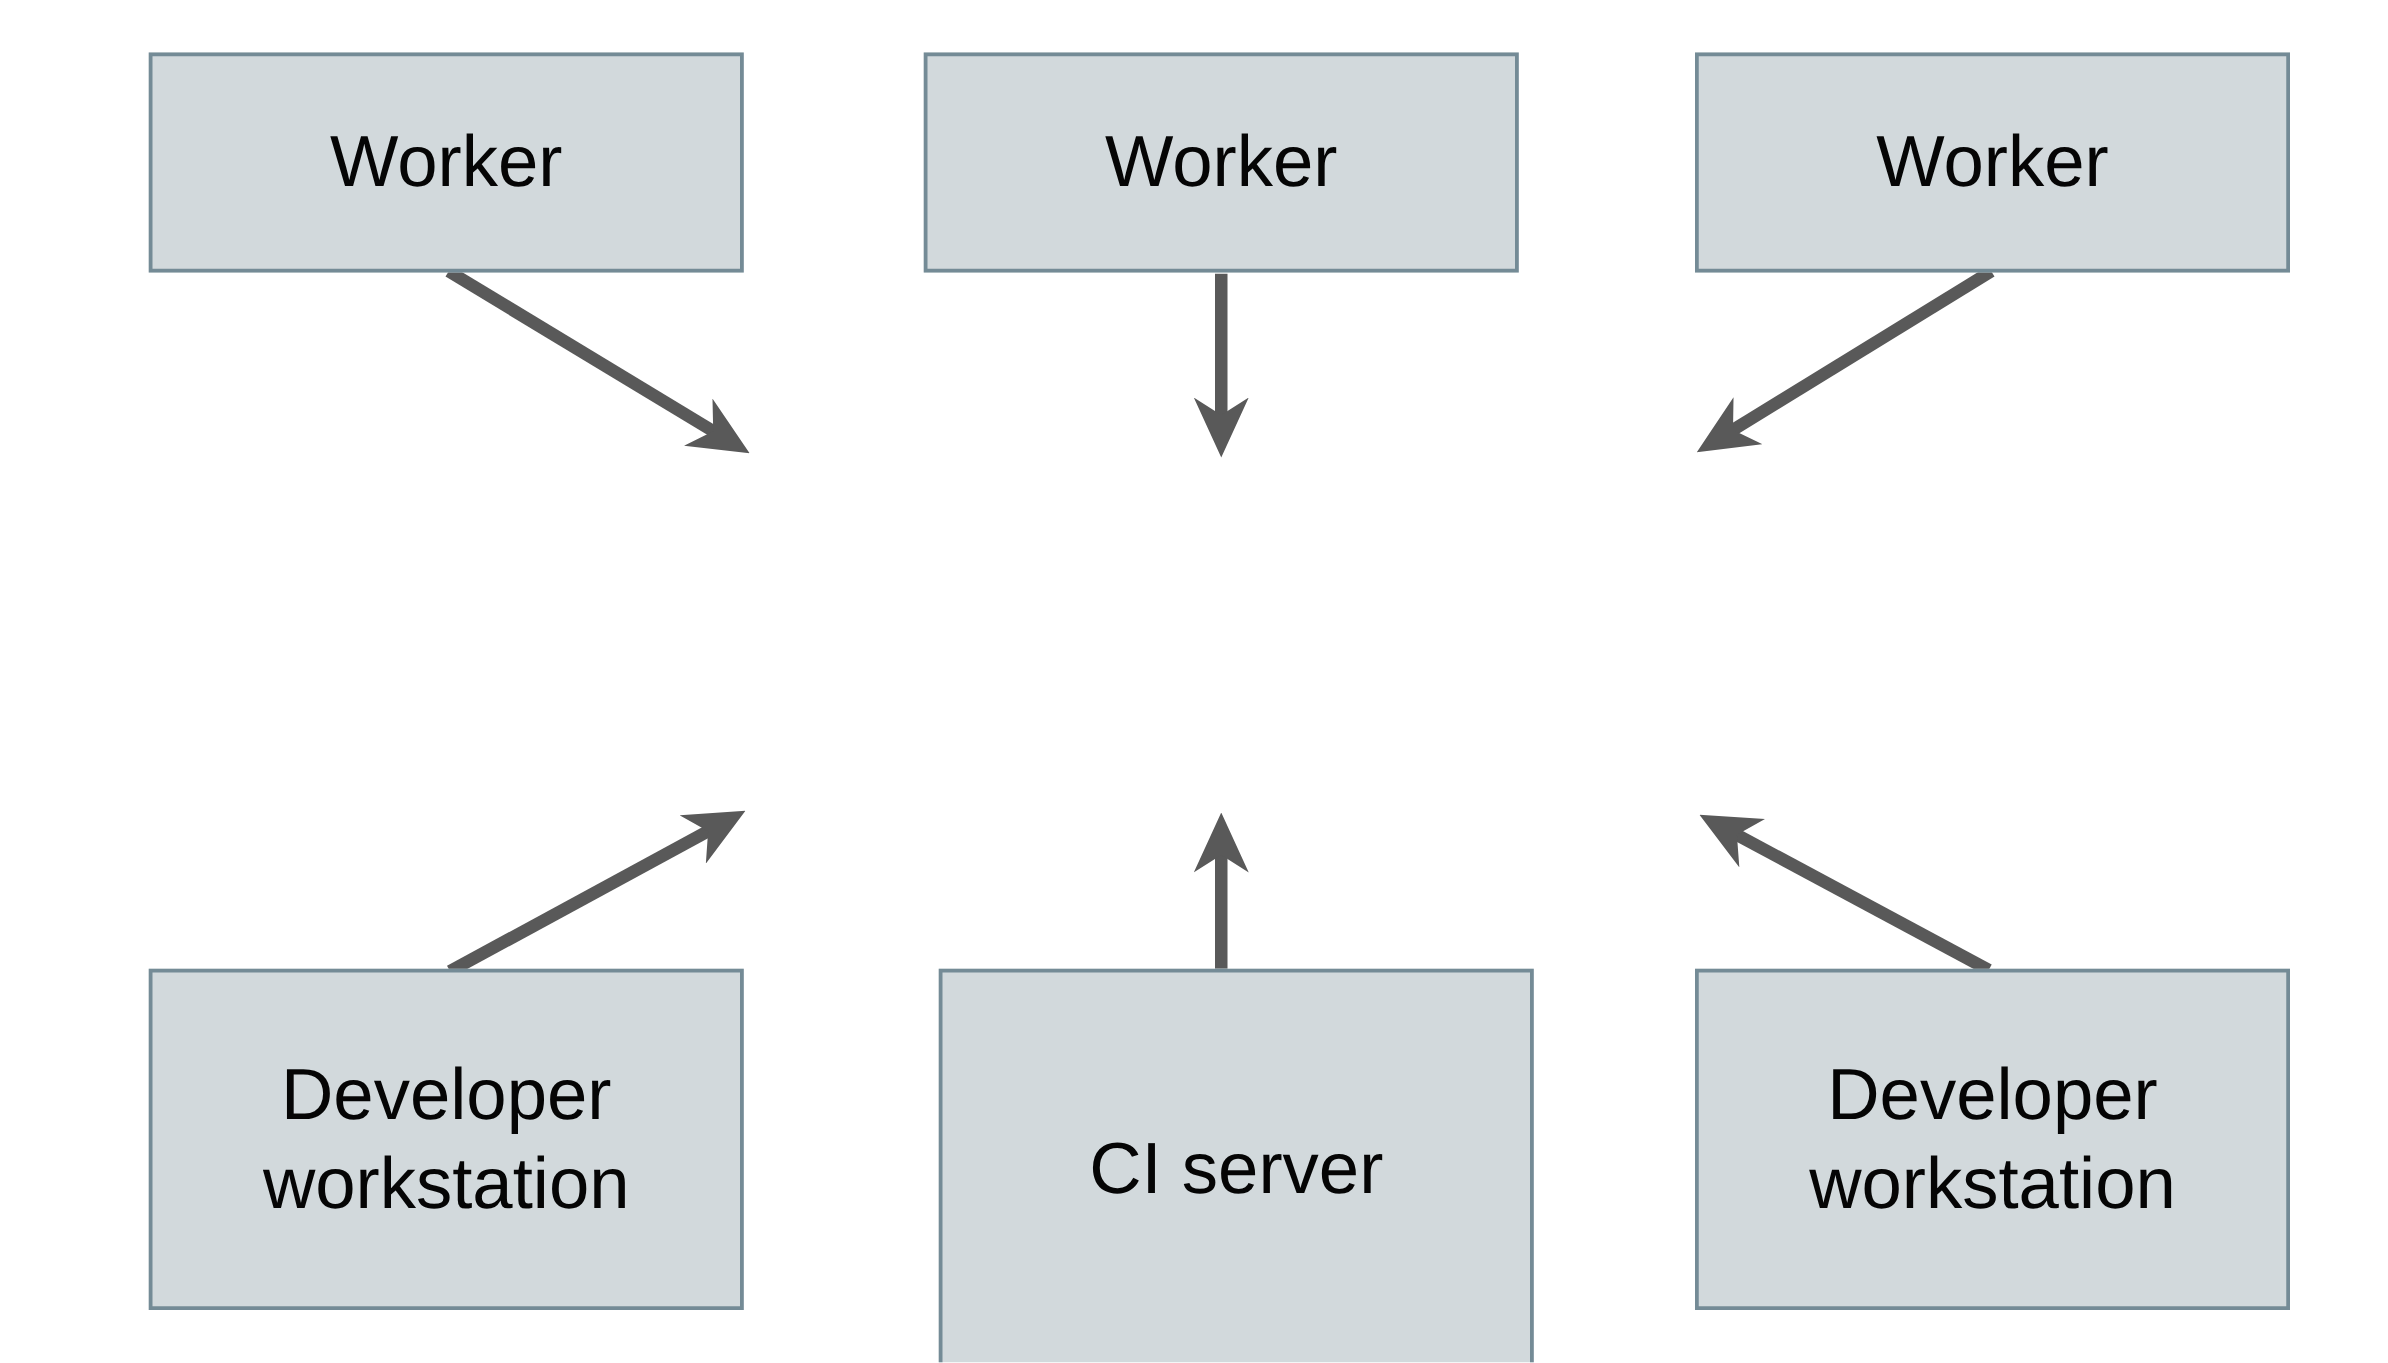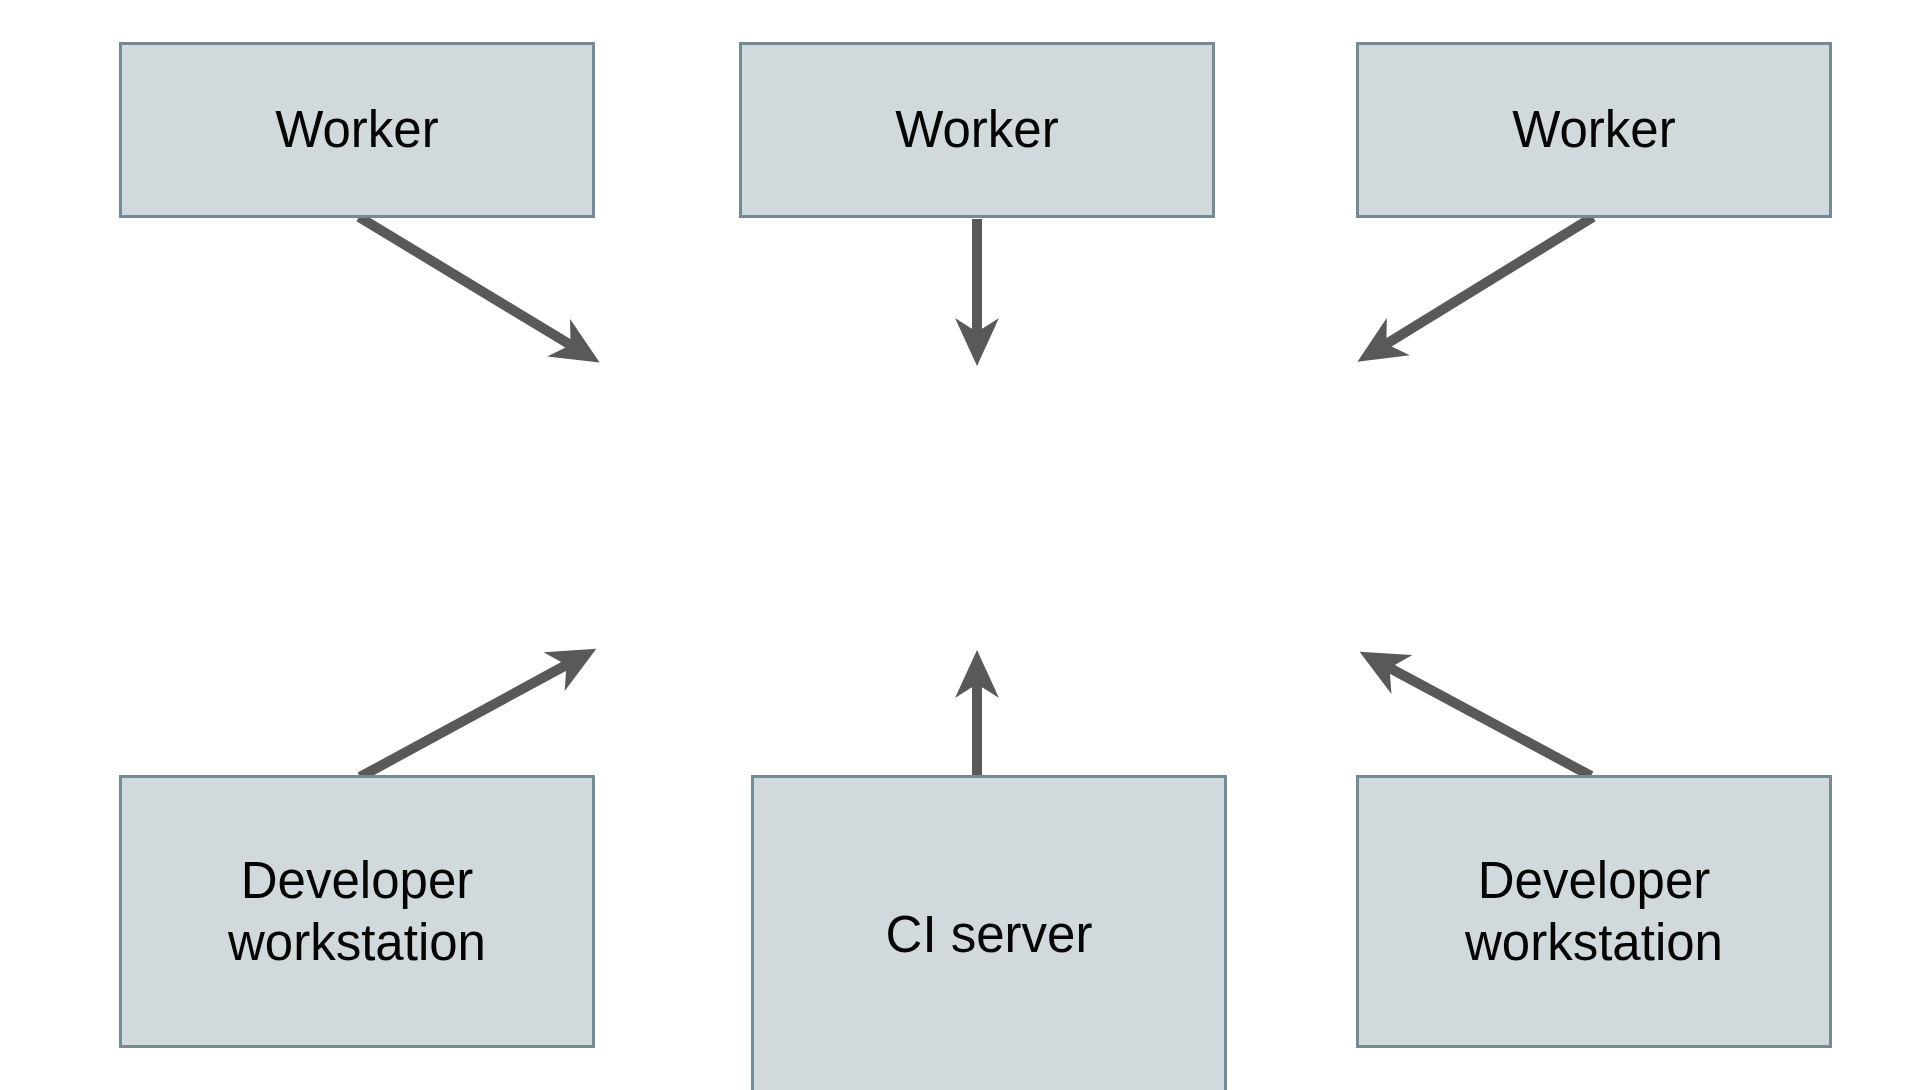--- a/index.html
+++ b/index.html
@@ -26,21 +26,21 @@
   .node {
     position: absolute;
     box-sizing: border-box;
     background: #d2d9dc;
     border: 3px solid #748b96;
     display: flex;
     align-items: center;
     justify-content: center;
     text-align: center;
     color: #050505;
-    font-size: 51px;
+    font-size: 58px;
     line-height: 1.21;
     letter-spacing: 0px;
   }
   .node span { display: block; padding: 0 8px; }
   .worker-1 { left: 119px; top: 42px;  width: 476px; height: 176px; }
   .worker-2 { left: 739px; top: 42px;  width: 476px; height: 176px; }
   .worker-3 { left: 1356px; top: 42px; width: 476px; height: 176px; }
   .build-master { left: 593px; top: 368px; width: 766px; height: 276px; }
   .dev-left  { left: 119px;  top: 775px; width: 476px; height: 273px; }
   .ci-server { left: 739px;  top: 775px; width: 476px; height: 320px; margin-left: 12px; }

